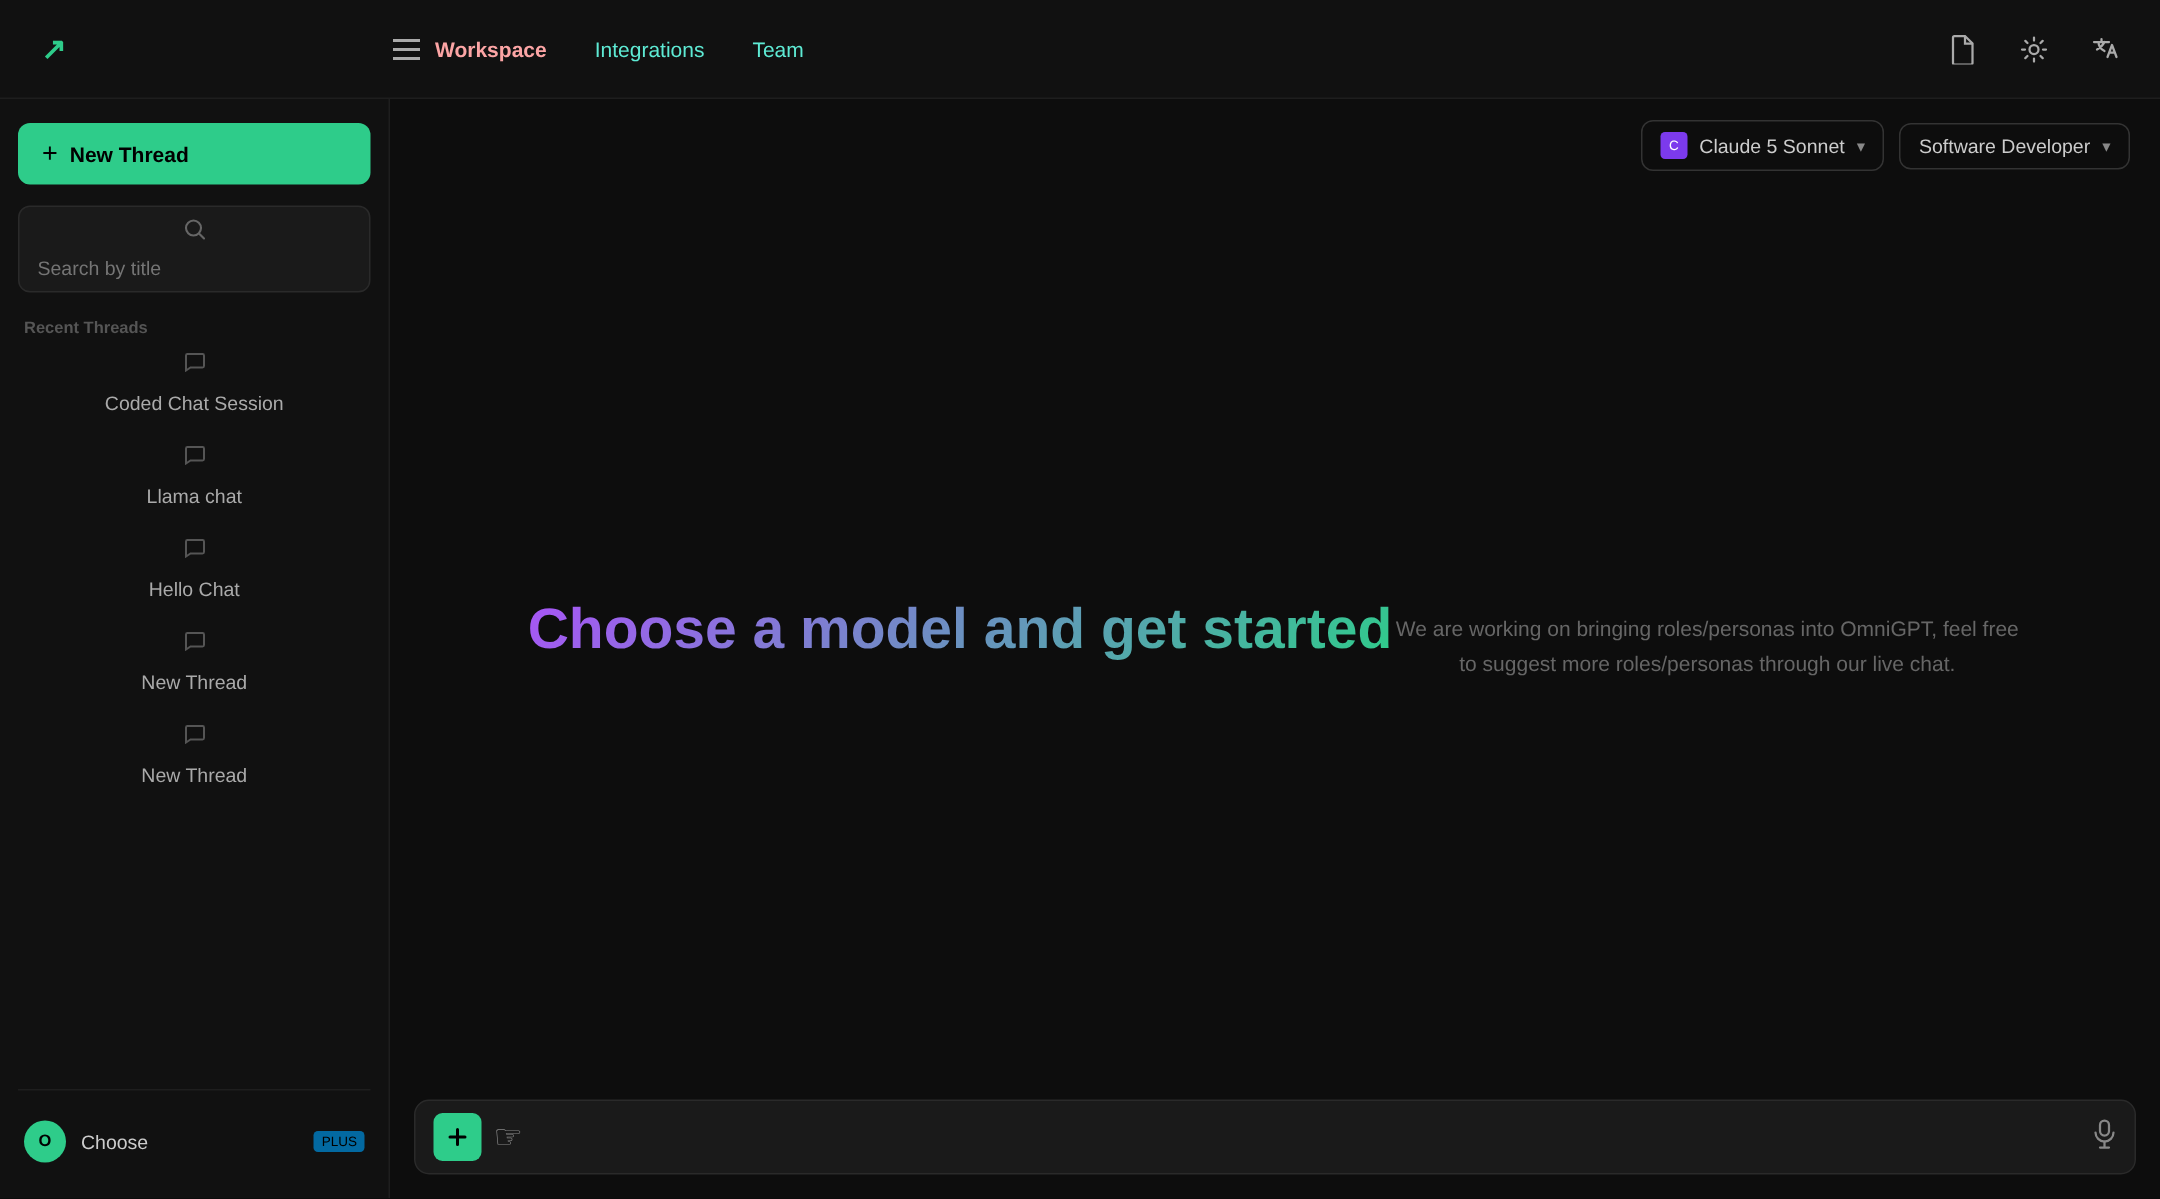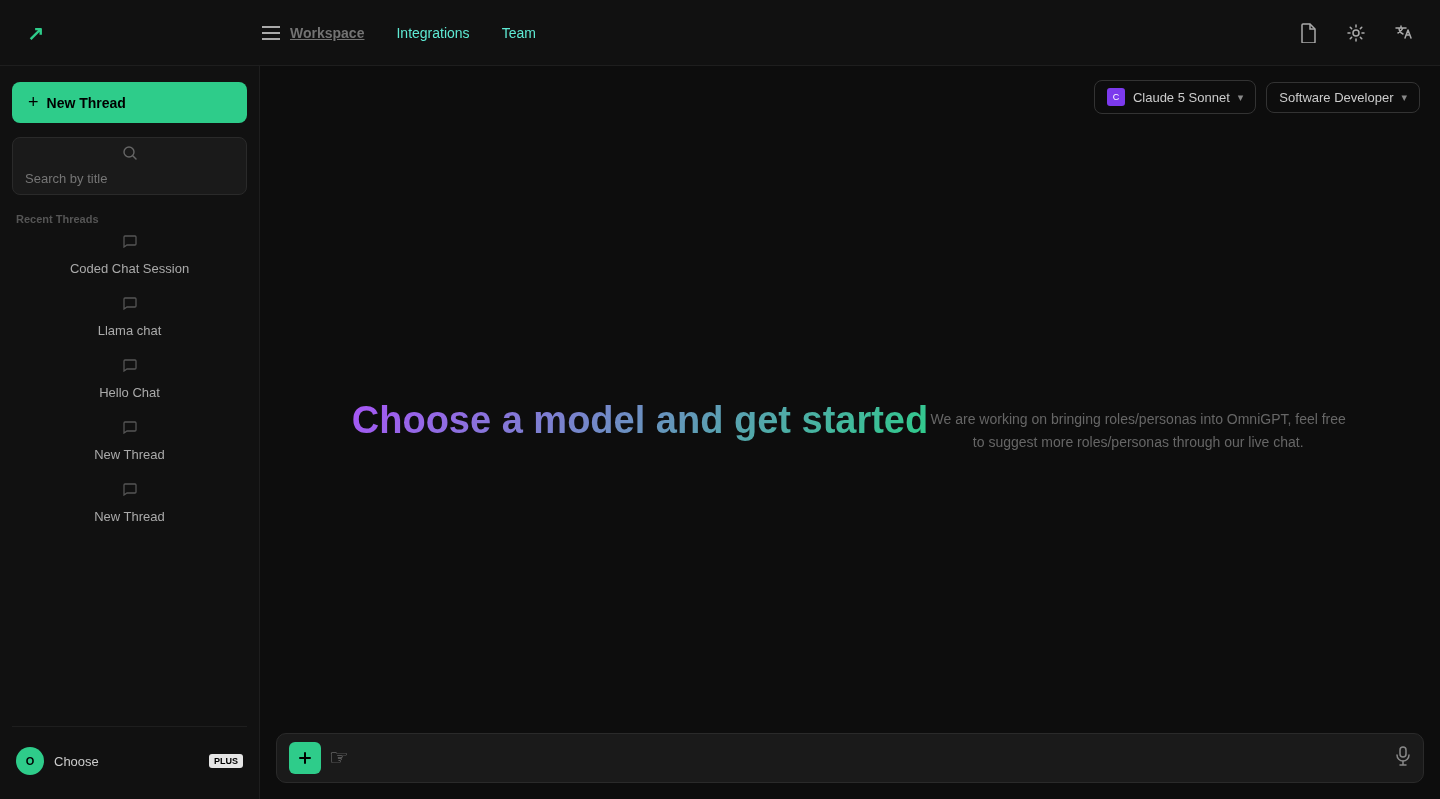--- a/index.html
+++ b/index.html
@@ -60,23 +60,22 @@
       flex: 1;
       padding-left: 10px;
     }
     .nav-tab {
       font-size: 14px;
       color: #5eead4;
       cursor: pointer;
       text-decoration: none;
     }
     .nav-tab.active {
-      color: #737373;
+      color: #fca5a5;
       font-weight: 600;
-      text-decoration: underline;
     }
     .top-nav-right {
       display: flex;
       align-items: center;
       gap: 16px;
     }
     .icon-btn {
       width: 32px;
       height: 32px;
       display: flex;
@@ -199,24 +198,24 @@
       font-size: 11px;
       font-weight: bold;
       flex-shrink: 0;
     }
     .user-name {
       font-size: 13px;
       color: #ccc;
       flex: 1;
     }
     .plus-badge {
-      background: #e5e5e5;
+      background: #0369a1;
       color: #000;
       font-size: 9px;
-      font-weight: 700;
+      font-weight: 400;
       padding: 2px 5px;
       border-radius: 3px;
       text-transform: uppercase;
     }
 
     
     .main-content {
       flex: 1;
       display: flex;
       flex-direction: column;

